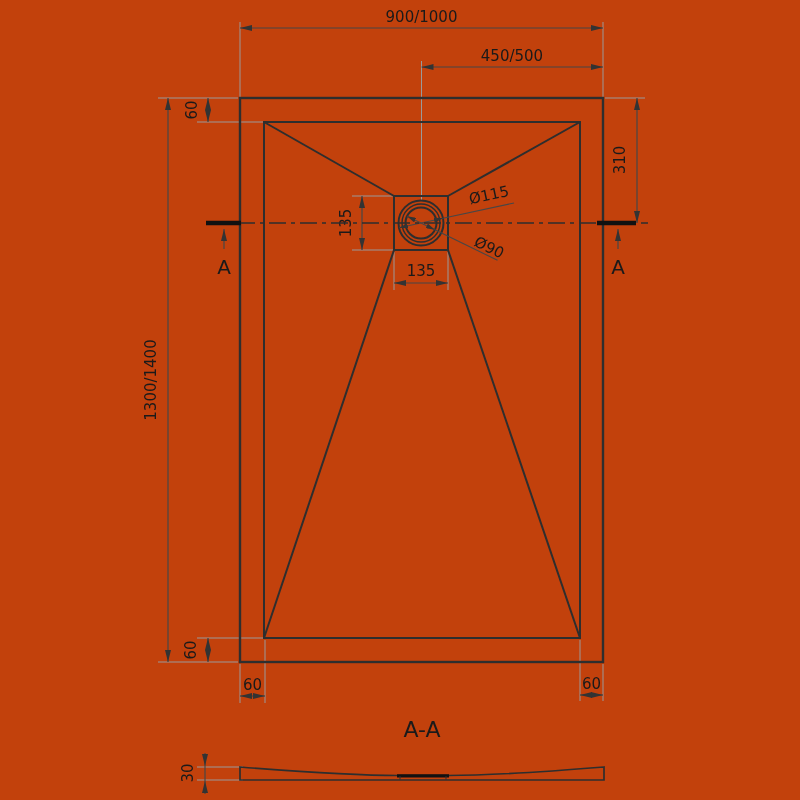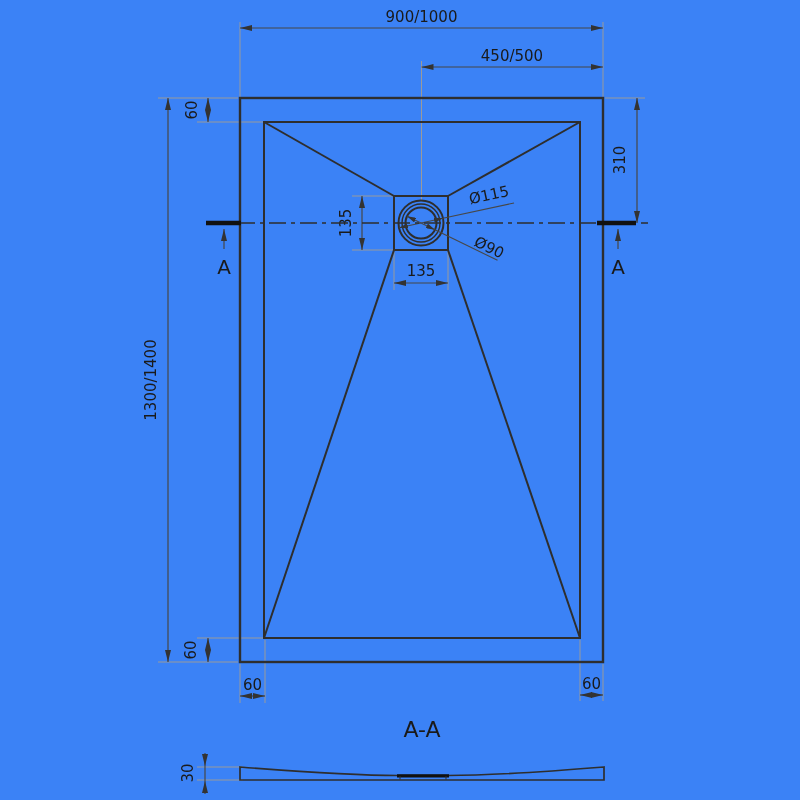--- a/index.html
+++ b/index.html
@@ -1,16 +1,16 @@
 <!DOCTYPE html>
 <html><head>
 <meta charset="utf-8">
 <style>
   html,body{margin:0;padding:0;background:#ffffff;}
-  #stage{position:relative;width:800px;height:800px;background:#3b82f6;overflow:hidden;}
+  #stage{position:relative;width:800px;height:800px;background:#c2410c;overflow:hidden;}
   svg{position:absolute;left:0;top:0;}
   text{font-family:"DejaVu Sans","Liberation Sans",sans-serif;fill:#1a1a1a;font-size:15px;}
   .t-big{font-size:20px;}
   .t-sec{font-size:22px;}
   .ext{stroke:#9a9a9a;stroke-width:1;fill:none;}
   .dim{stroke:#474747;stroke-width:1.2;fill:none;}
   .ldr{stroke:#474747;stroke-width:1.1;fill:none;}
   .ln{stroke:#2e2e2e;fill:none;}
   .thick{stroke:#111111;fill:none;}
 </style>

